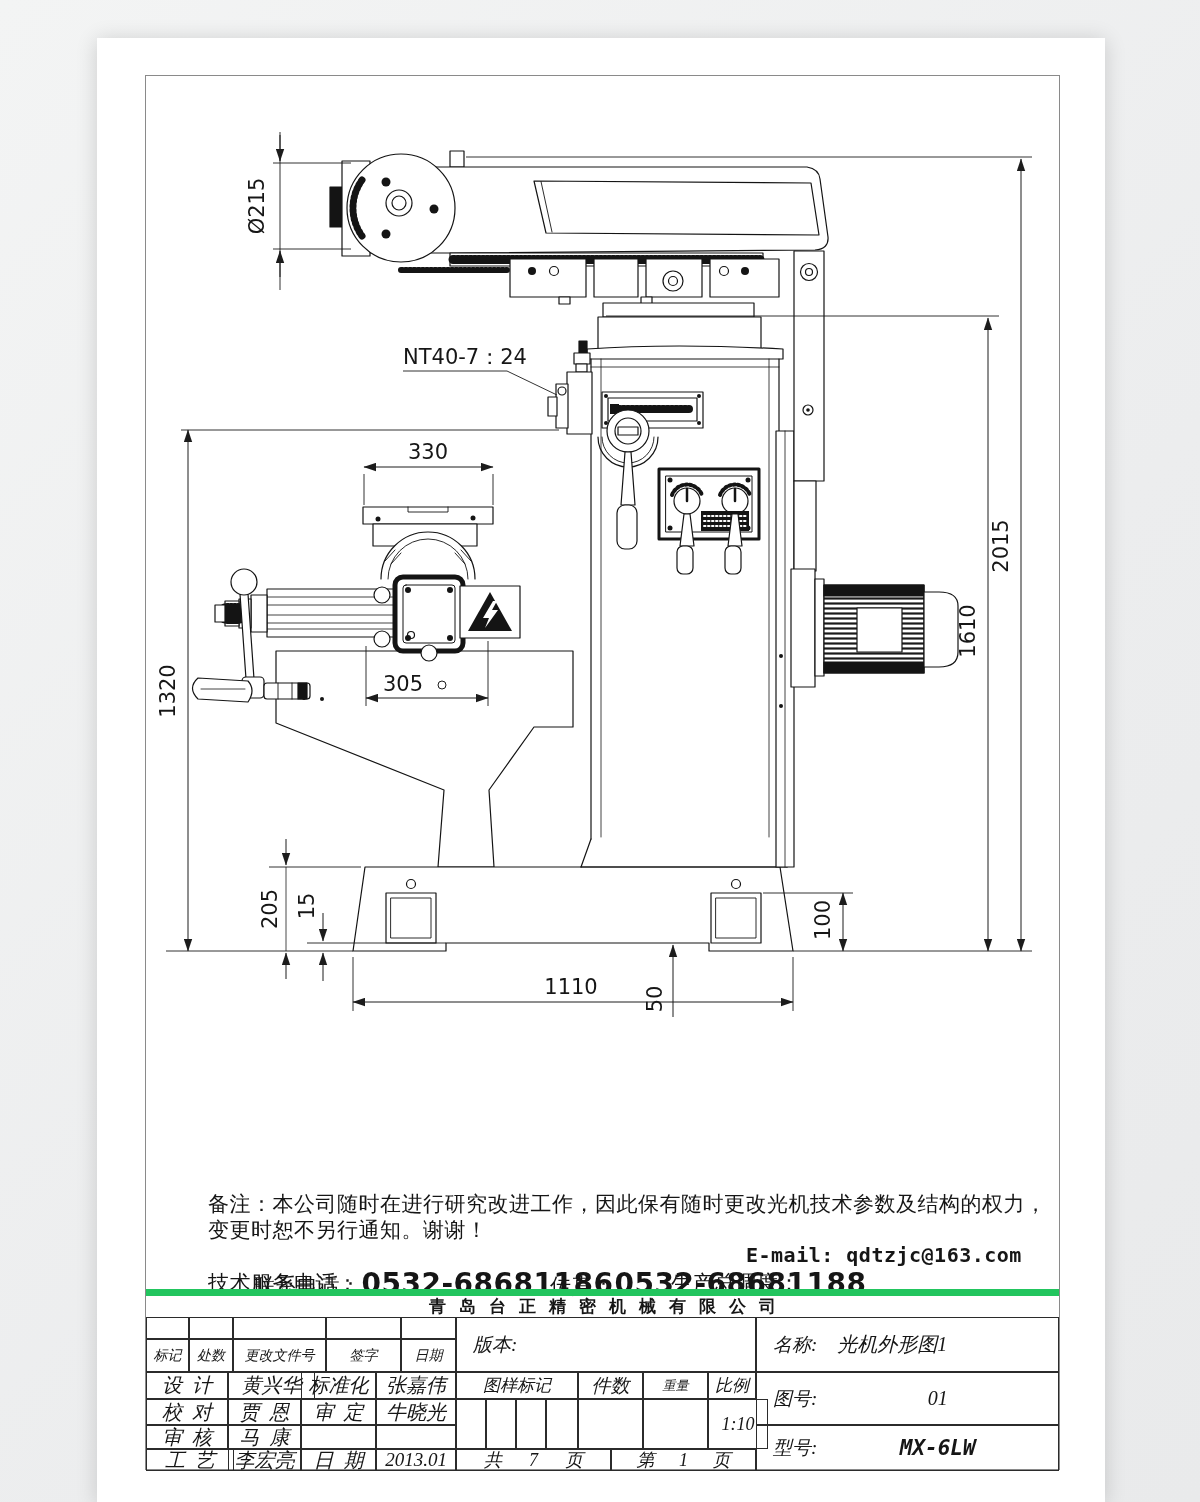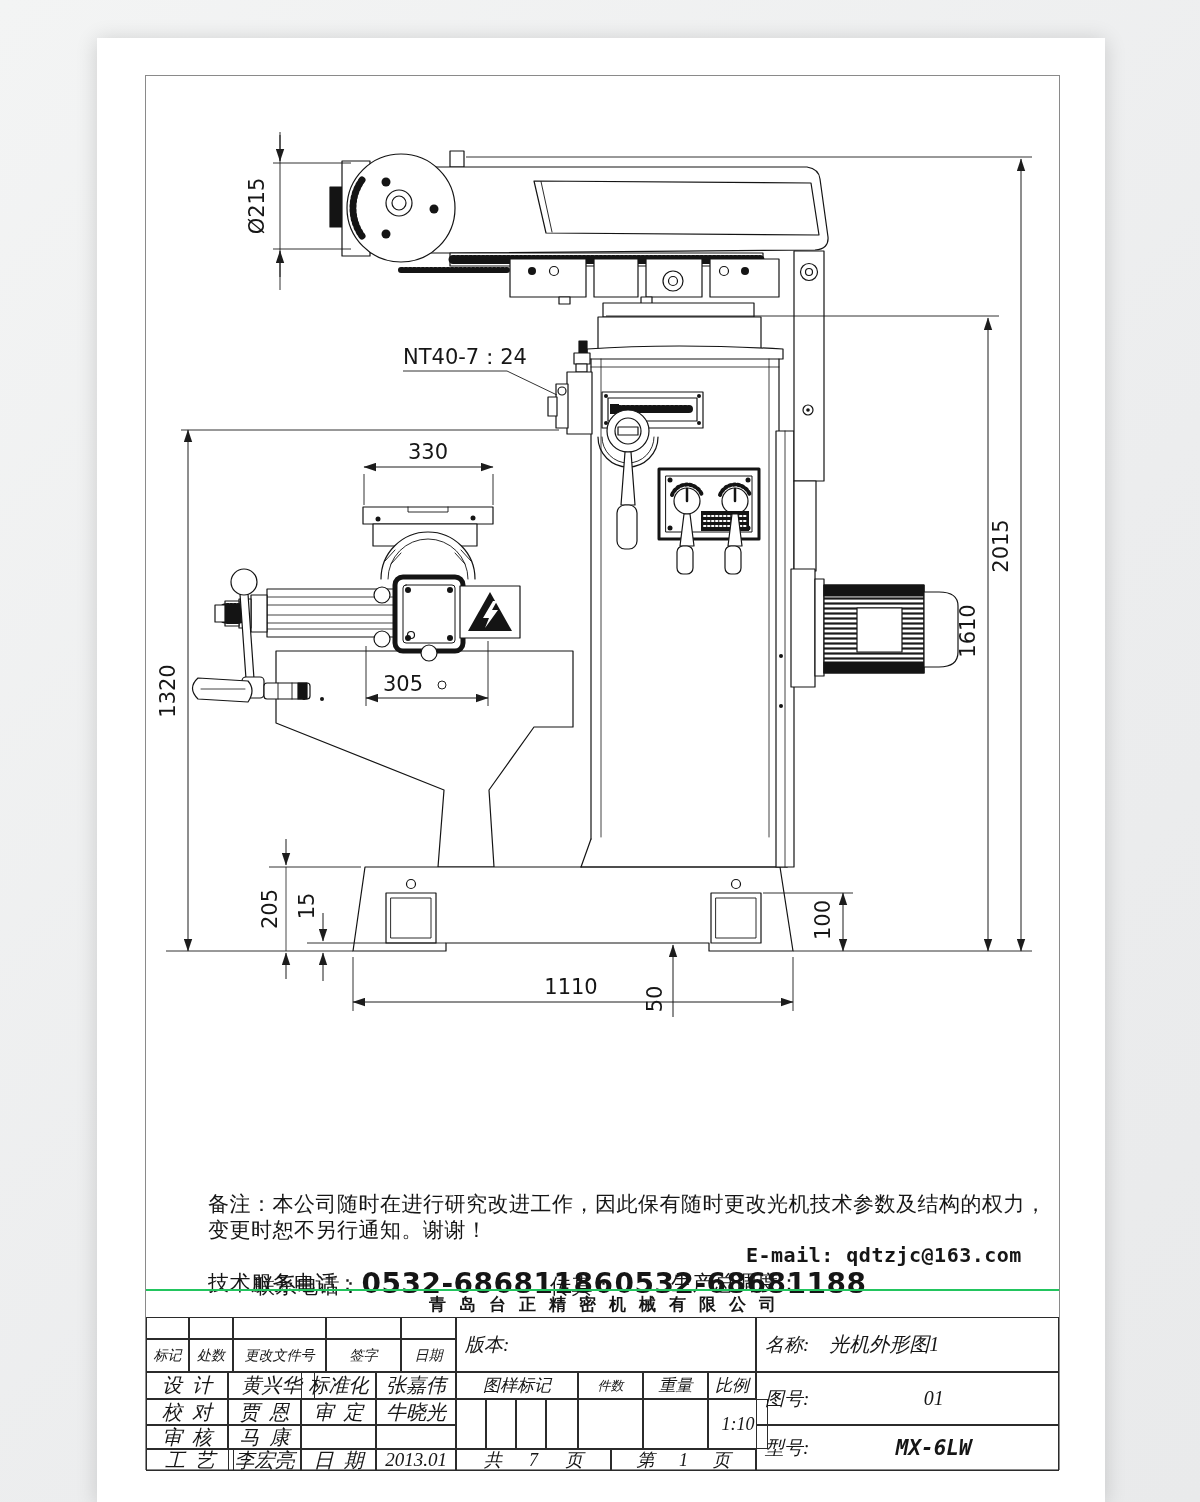--- a/index.html
+++ b/index.html
@@ -17,33 +17,33 @@
     position:absolute;left:48px;top:37px;width:915px;height:1395px;
     border:1px solid #8a8a8a;box-sizing:border-box;
   }
   svg.art{position:absolute;left:0;top:0;width:913px;height:1393px;display:block;}
   svg text{font-family:"DejaVu Sans","Liberation Sans",sans-serif;fill:#161616;}
   .nline{position:absolute;white-space:pre;font-size:21px;letter-spacing:.5px;margin-top:7px;}
   .num{font-family:"DejaVu Sans","Liberation Sans",sans-serif;font-weight:bold;font-size:28px;}
   .email{font-family:"DejaVu Sans Mono","Liberation Mono",monospace;font-weight:bold;font-size:20px;}
   .company{
     position:absolute;left:0;top:1213px;width:913px;height:28px;
-    border-top:2px solid #22c55e;box-sizing:border-box;
+    border-top:7px solid #22c55e;box-sizing:border-box;
     display:flex;align-items:center;justify-content:center;
     font-size:17px;font-weight:bold;letter-spacing:13px;text-indent:13px;
   }
   .tblock{position:absolute;left:0;top:1241px;width:913px;height:154px;font-style:italic;}
   .cell{
     position:absolute;border:1px solid #2b2b2b;box-sizing:border-box;
     display:flex;align-items:center;justify-content:center;
     white-space:pre;font-size:20px;overflow:hidden;
   }
   .hdr{font-size:14px;}
   .lbl{font-size:19px;}
-  .left-pad{justify-content:flex-start;padding-left:8px;}
+  .left-pad{justify-content:flex-start;padding-left:16px;}
   .spread{justify-content:space-evenly;font-size:18px;}
   .mono-b{font-family:"DejaVu Sans Mono","Liberation Mono",monospace;font-weight:bold;font-size:21px;}
   .val-center{flex:1;text-align:center;}
 </style>
 </head>
 <body>
 
 <div class="page">
   <div class="frame">
 
@@ -375,22 +375,22 @@
       <div class="cell" style="left:155px;top:108px;width:75px;height:24px"></div>
       <div class="cell" style="left:230px;top:108px;width:80px;height:24px"></div>
 
       <div class="cell" style="left:0;top:132px;width:88px;height:22px">工  艺</div>
       <div class="cell" style="left:82px;top:132px;width:73px;height:22px">李宏亮</div>
       <div class="cell" style="left:155px;top:132px;width:75px;height:22px">日  期</div>
       <div class="cell lbl" style="left:230px;top:132px;width:80px;height:22px">2013.01</div>
 
       <div class="cell lbl left-pad" style="left:310px;top:0;width:300px;height:55px">版本:</div>
       <div class="cell" style="left:310px;top:55px;width:122px;height:27px;font-size:17px">图样标记</div>
-      <div class="cell" style="left:432px;top:55px;width:65px;height:27px;font-size:13px">件数</div>
-      <div class="cell" style="left:497px;top:55px;width:65px;height:27px;font-size:17px">重量</div>
+      <div class="cell" style="left:432px;top:55px;width:65px;height:27px;font-size:19px">件数</div>
+      <div class="cell" style="left:497px;top:55px;width:65px;height:27px;font-size:13px">重量</div>
       <div class="cell" style="left:562px;top:55px;width:48px;height:27px;font-size:17px">比例</div>
       <div class="cell" style="left:310px;top:82px;width:30px;height:50px"></div>
       <div class="cell" style="left:340px;top:82px;width:30px;height:50px"></div>
       <div class="cell" style="left:370px;top:82px;width:30px;height:50px"></div>
       <div class="cell" style="left:400px;top:82px;width:32px;height:50px"></div>
       <div class="cell" style="left:432px;top:82px;width:65px;height:50px"></div>
       <div class="cell" style="left:497px;top:82px;width:65px;height:50px"></div>
       <div class="cell" style="left:562px;top:82px;width:60px;height:50px;font-size:18px">1:10</div>
       <div class="cell spread" style="left:310px;top:132px;width:155px;height:22px">
         <span>共</span>

